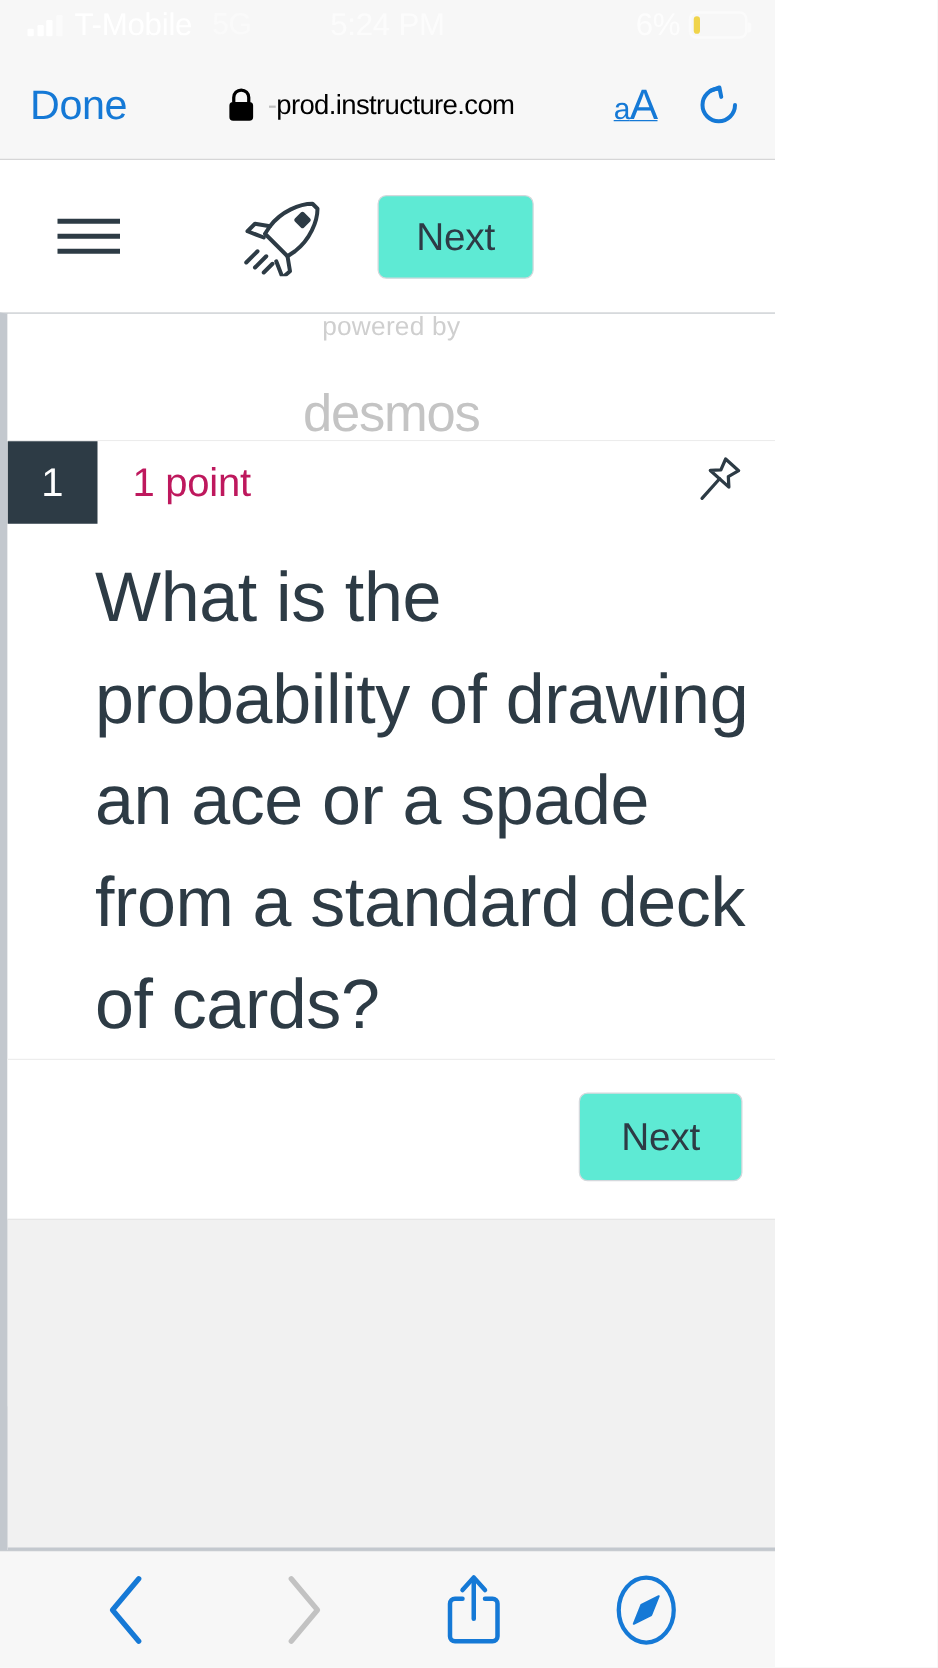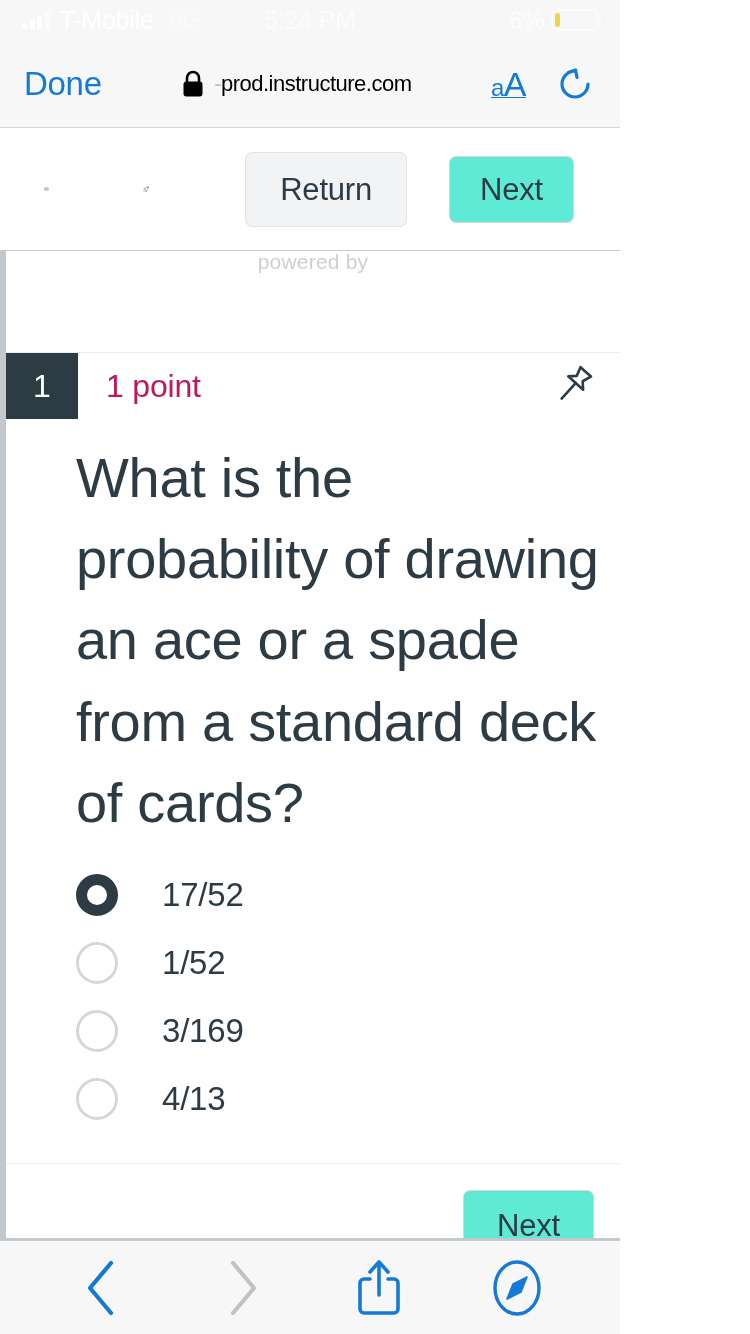--- a/index.html
+++ b/index.html
@@ -403,66 +403,48 @@
     <svg class="rocket" width="68" height="64" viewBox="0 0 68 64">
       <g fill="none" stroke="#2d3b45" stroke-width="3.2" stroke-linejoin="round" stroke-linecap="round">
         <path d="M58 6 C48 6 33 12 24 24 L20 30 L38 48 L44 44 C56 35 62 20 62 10 Z"></path>
         <path d="M24 24 L12 22 L6 28 L19 33"></path>
         <path d="M38 48 L40 60 L34 65 L29 52"></path>
         <path d="M14 44 L5 53 M21 48 L12 57 M26 54 L19 61"></path>
         <path d="M50 14 L55 19 L50 24 L45 19 Z" fill="#2d3b45"></path>
       </g>
     </svg>
 
-    <button class="btn btn-return">Return</button>
     <button class="btn btn-next-top">Next</button>
   </div>
 
   <div class="viewport">
     <div class="page-card">
 
       <div class="desmos-header">
         <div class="powered-by">powered by</div>
+        <div class="desmos-wordmark">desmos</div>
       </div>
 
       <div class="question-block">
 
         <div class="q-head">
           <div class="q-number">1</div>
           <div class="q-points">1 point</div>
           <div class="pin-btn">
             <svg width="46" height="46" viewBox="0 0 46 46">
               <g fill="none" stroke="#2d3b45" stroke-width="2.6" stroke-linejoin="round" stroke-linecap="round" transform="rotate(42 23 23)">
                 <path d="M16 4 L30 4 L27 13 L33 19 L13 19 L19 13 Z"></path>
                 <line x1="23" y1="19" x2="23" y2="40"></line>
               </g>
             </svg>
           </div>
         </div>
 
         <div class="q-text">What is the probability of drawing an ace or a spade from a standard deck of cards?</div>
 
-        <div class="choices">
-          <div class="choice selected">
-            <span class="radio"></span>
-            <span class="choice-label">17/52</span>
-          </div>
-          <div class="choice">
-            <span class="radio"></span>
-            <span class="choice-label">1/52</span>
-          </div>
-          <div class="choice">
-            <span class="radio"></span>
-            <span class="choice-label">3/169</span>
-          </div>
-          <div class="choice">
-            <span class="radio"></span>
-            <span class="choice-label">4/13</span>
-          </div>
-        </div>
 
         <div class="q-footer">
           <button class="btn btn-next-bottom">Next</button>
         </div>
 
       </div>
     </div>
 
     <div class="page-below"></div>
     <div class="viewport-bottom-line"></div>

